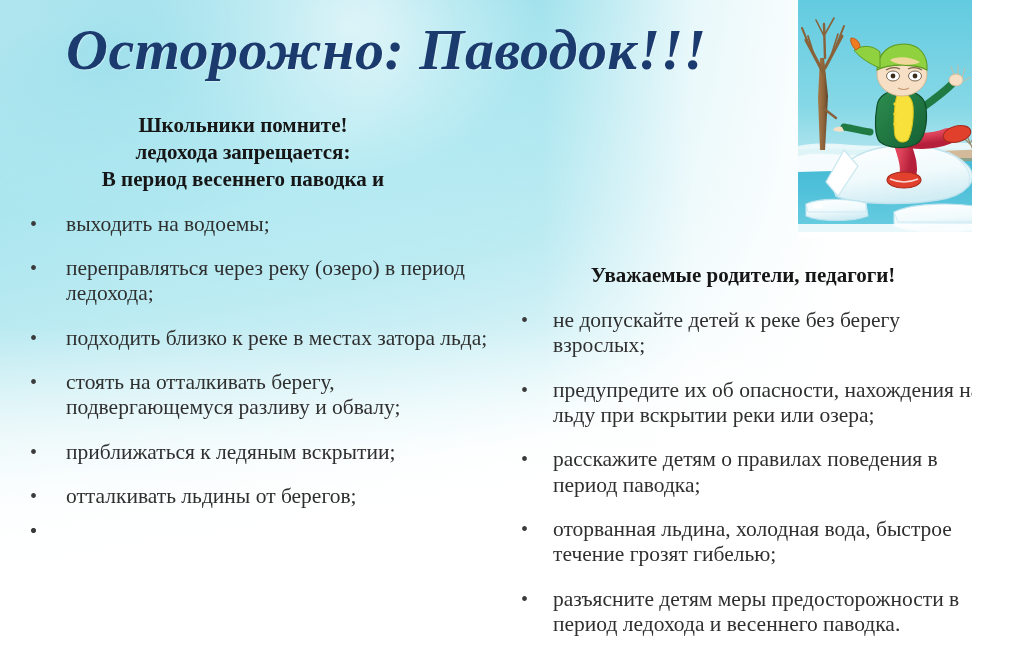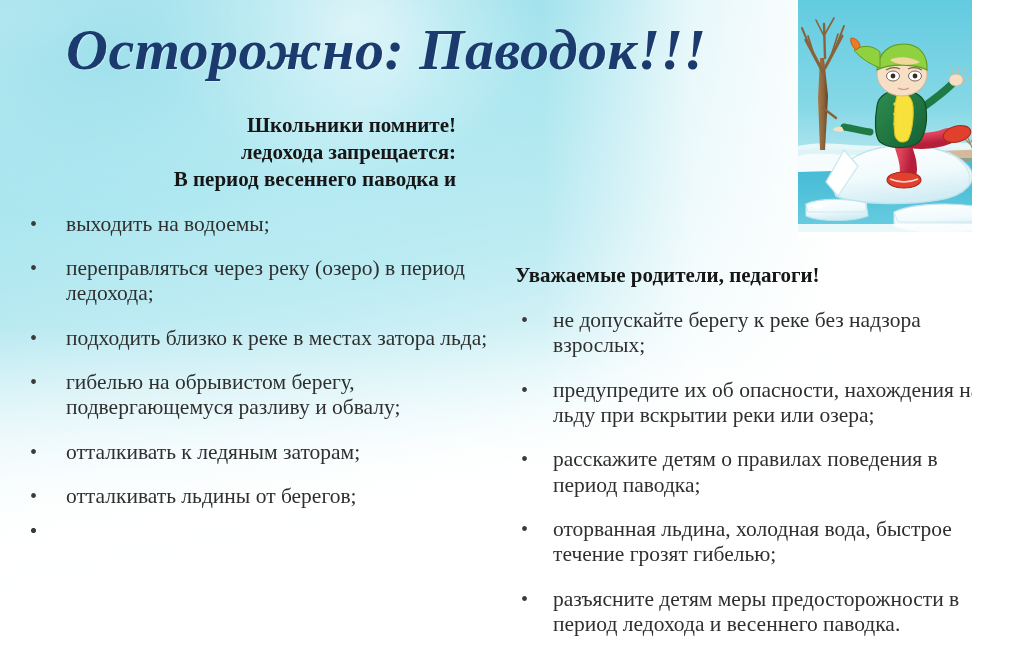--- a/index.html
+++ b/index.html
@@ -80,29 +80,29 @@
 
   
   .col {
     position: absolute;
     color: #2b2b2b;
   }
   .col-left  { left: 0px;   top: 112px; width: 500px; }
   .col-right { left: 505px; top: 262px; width: 490px; }
 
   .col-heading {
-    text-align: right;
+    text-align: center;
     font-weight: bold;
     color: #161616;
     font-size: 21px;
     line-height: 1.28;
     margin: 0 0 2px 0;
   }
   .col-left .col-heading  { padding: 0 44px 0 30px; }
-  .col-right .col-heading { padding: 0 24px 0 10px; text-align: left; }
+  .col-right .col-heading { padding: 0 24px 0 10px; text-align: center; }
 
   ul.rules {
     list-style: none;
     margin: 0;
     padding: 0;
   }
   ul.rules li {
     position: relative;
     font-size: 21.5px;
     line-height: 1.18;
@@ -166,25 +166,25 @@
       <li>
         <span class="bullet">•</span>
         <span class="txt">переправляться через реку (озеро) в период ледохода;</span>
       </li>
       <li>
         <span class="bullet">•</span>
         <span class="txt">подходить близко к реке в местах затора льда;</span>
       </li>
       <li>
         <span class="bullet">•</span>
-        <span class="txt">гибелью на обрывистом берегу, подвергающемуся разливу и обвалу;</span>
-      </li>
-      <li>
-        <span class="bullet">•</span>
-        <span class="txt">отталкивать к ледяным заторам;</span>
+        <span class="txt">стоять на отталкивать берегу, подвергающемуся разливу и обвалу;</span>
+      </li>
+      <li>
+        <span class="bullet">•</span>
+        <span class="txt">приближаться к ледяным вскрытии;</span>
       </li>
       <li>
         <span class="bullet">•</span>
         <span class="txt">отталкивать льдины от берегов;</span>
       </li>
       <li>
         <span class="bullet">•</span>
       </li>
       <li>
         <span class="bullet">•</span>
@@ -192,21 +192,21 @@
     </ul>
   </div>
 
   <div class="col col-right">
 
     <div class="col-heading">Уважаемые родители, педагоги!</div>
 
     <ul class="rules">
       <li>
         <span class="bullet">•</span>
-        <span class="txt">не допускайте берегу к реке без надзора взрослых;</span>
+        <span class="txt">не допускайте детей к реке без берегу взрослых;</span>
       </li>
       <li>
         <span class="bullet">•</span>
         <span class="txt">предупредите их об опасности, нахождения на льду при вскрытии реки или озера;</span>
       </li>
       <li>
         <span class="bullet">•</span>
         <span class="txt">расскажите детям о правилах поведения в период паводка;</span>
       </li>
       <li>

